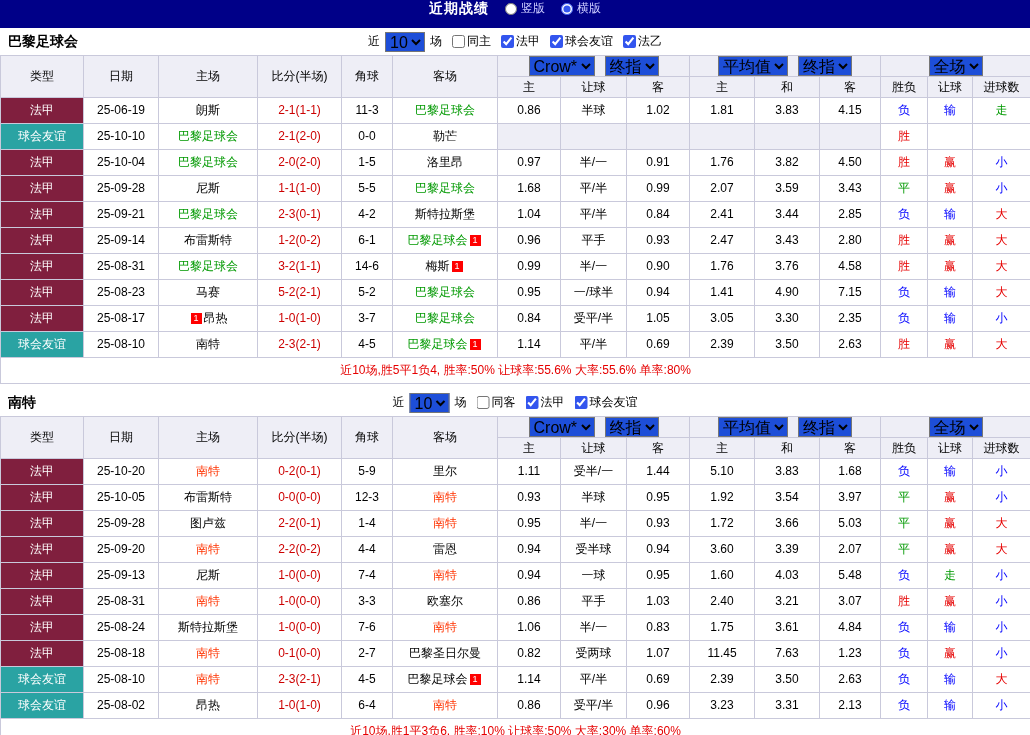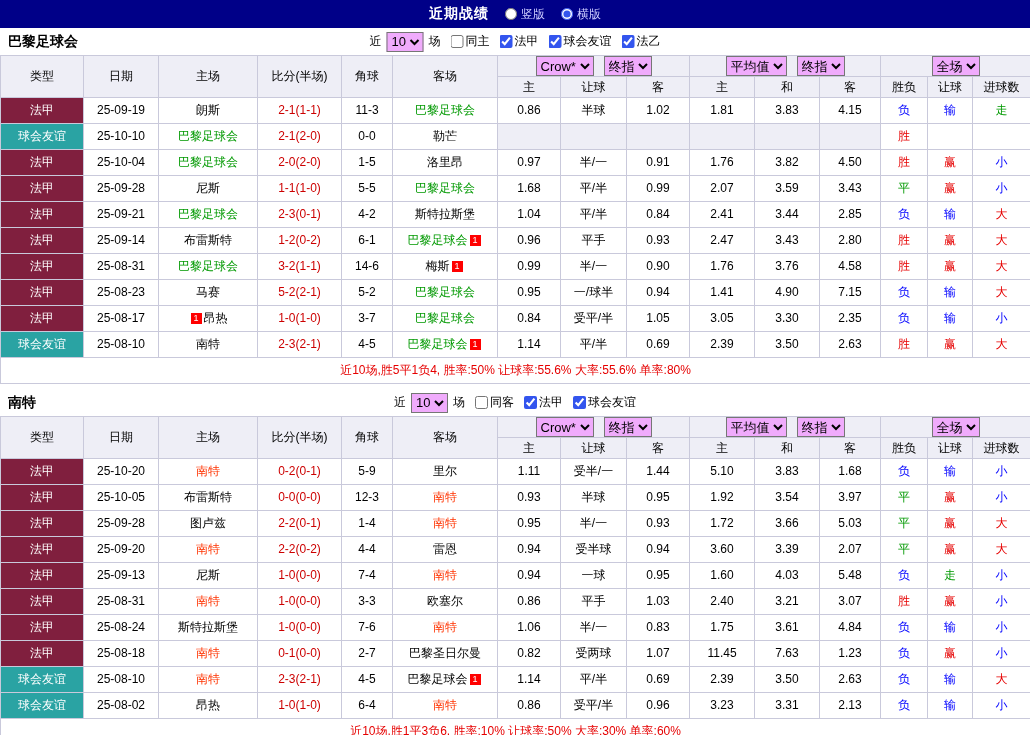--- a/index.html
+++ b/index.html
@@ -7,32 +7,32 @@
   body {
     width:1030px;
     background:#fff;
     color:#000;
     font-family:"Liberation Sans","DejaVu Sans",sans-serif;
     font-size:12px;
   }
   .topbar {
     height:28px;
     background:var(--topbar-bg,#000088);
-    display:flex; align-items:center; justify-content:center; gap:16px;
+    display:flex; align-items:flex-start; justify-content:center; gap:16px;
   }
   .topbar .title { color:var(--topbar-title,#ffffff); font-weight:bold; font-size:14px; letter-spacing:1px; }
   .radio-label { display:inline-flex; align-items:center; gap:4px; color:var(--topbar-link,#ccccff); cursor:pointer; }
   .radio-label input { margin:0; width:12px; height:12px; accent-color:#3355ee; }
 
   .sec-head { position:relative; height:27px; display:flex; align-items:center; }
   .team-title { font-size:14px; font-weight:bold; padding-left:8px; }
   .filters { position:absolute; left:50%; transform:translateX(-50%); display:flex; align-items:center; white-space:nowrap; }
   .filters .chk { display:inline-flex; align-items:center; gap:2px; margin-left:10px; cursor:pointer; }
   .filters input[type=checkbox] { margin:0; width:13px; height:13px; accent-color:#3355ee; }
-  .sel { height:20px; font-size:13px; font-family:inherit; margin:0 5px; background:#f0abfc; }
+  .sel { height:20px; font-size:16px; font-family:inherit; margin:0 5px; background:#1d4ed8; }
 
   table.stats { width:1030px; border-collapse:collapse; table-layout:fixed; }
   .stats th, .stats td {
     border:1px solid var(--border-color,#c9c9db);
     text-align:center; padding:0; overflow:hidden; white-space:nowrap;
   }
   .stats thead th { background:var(--header-bg,#eeeef6); font-weight:normal; height:21px; }
   .stats tbody td { height:25px; line-height:25px; }
 
   .type-cell { color:#fff; }
@@ -153,21 +153,21 @@
           <th>和</th>
           <th>客</th>
           <th>胜负</th>
           <th>让球</th>
           <th>进球数</th>
         </tr>
       </thead>
       <tbody>
             <tr>
               <td class="type-cell bg-league">法甲</td>
-              <td>25-09-19</td>
+              <td>25-06-19</td>
               <td class="team"><span class="tn-black">朗斯</span></td>
               <td class="score">2-1(1-1)</td>
               <td>11-3</td>
               <td class="team"><span class="tn-green">巴黎足球会</span></td>
               <td class="odds">0.86</td>
               <td class="odds">半球</td>
               <td class="odds">1.02</td>
               <td class="odds">1.81</td>
               <td class="odds">3.83</td>
               <td class="odds">4.15</td>

